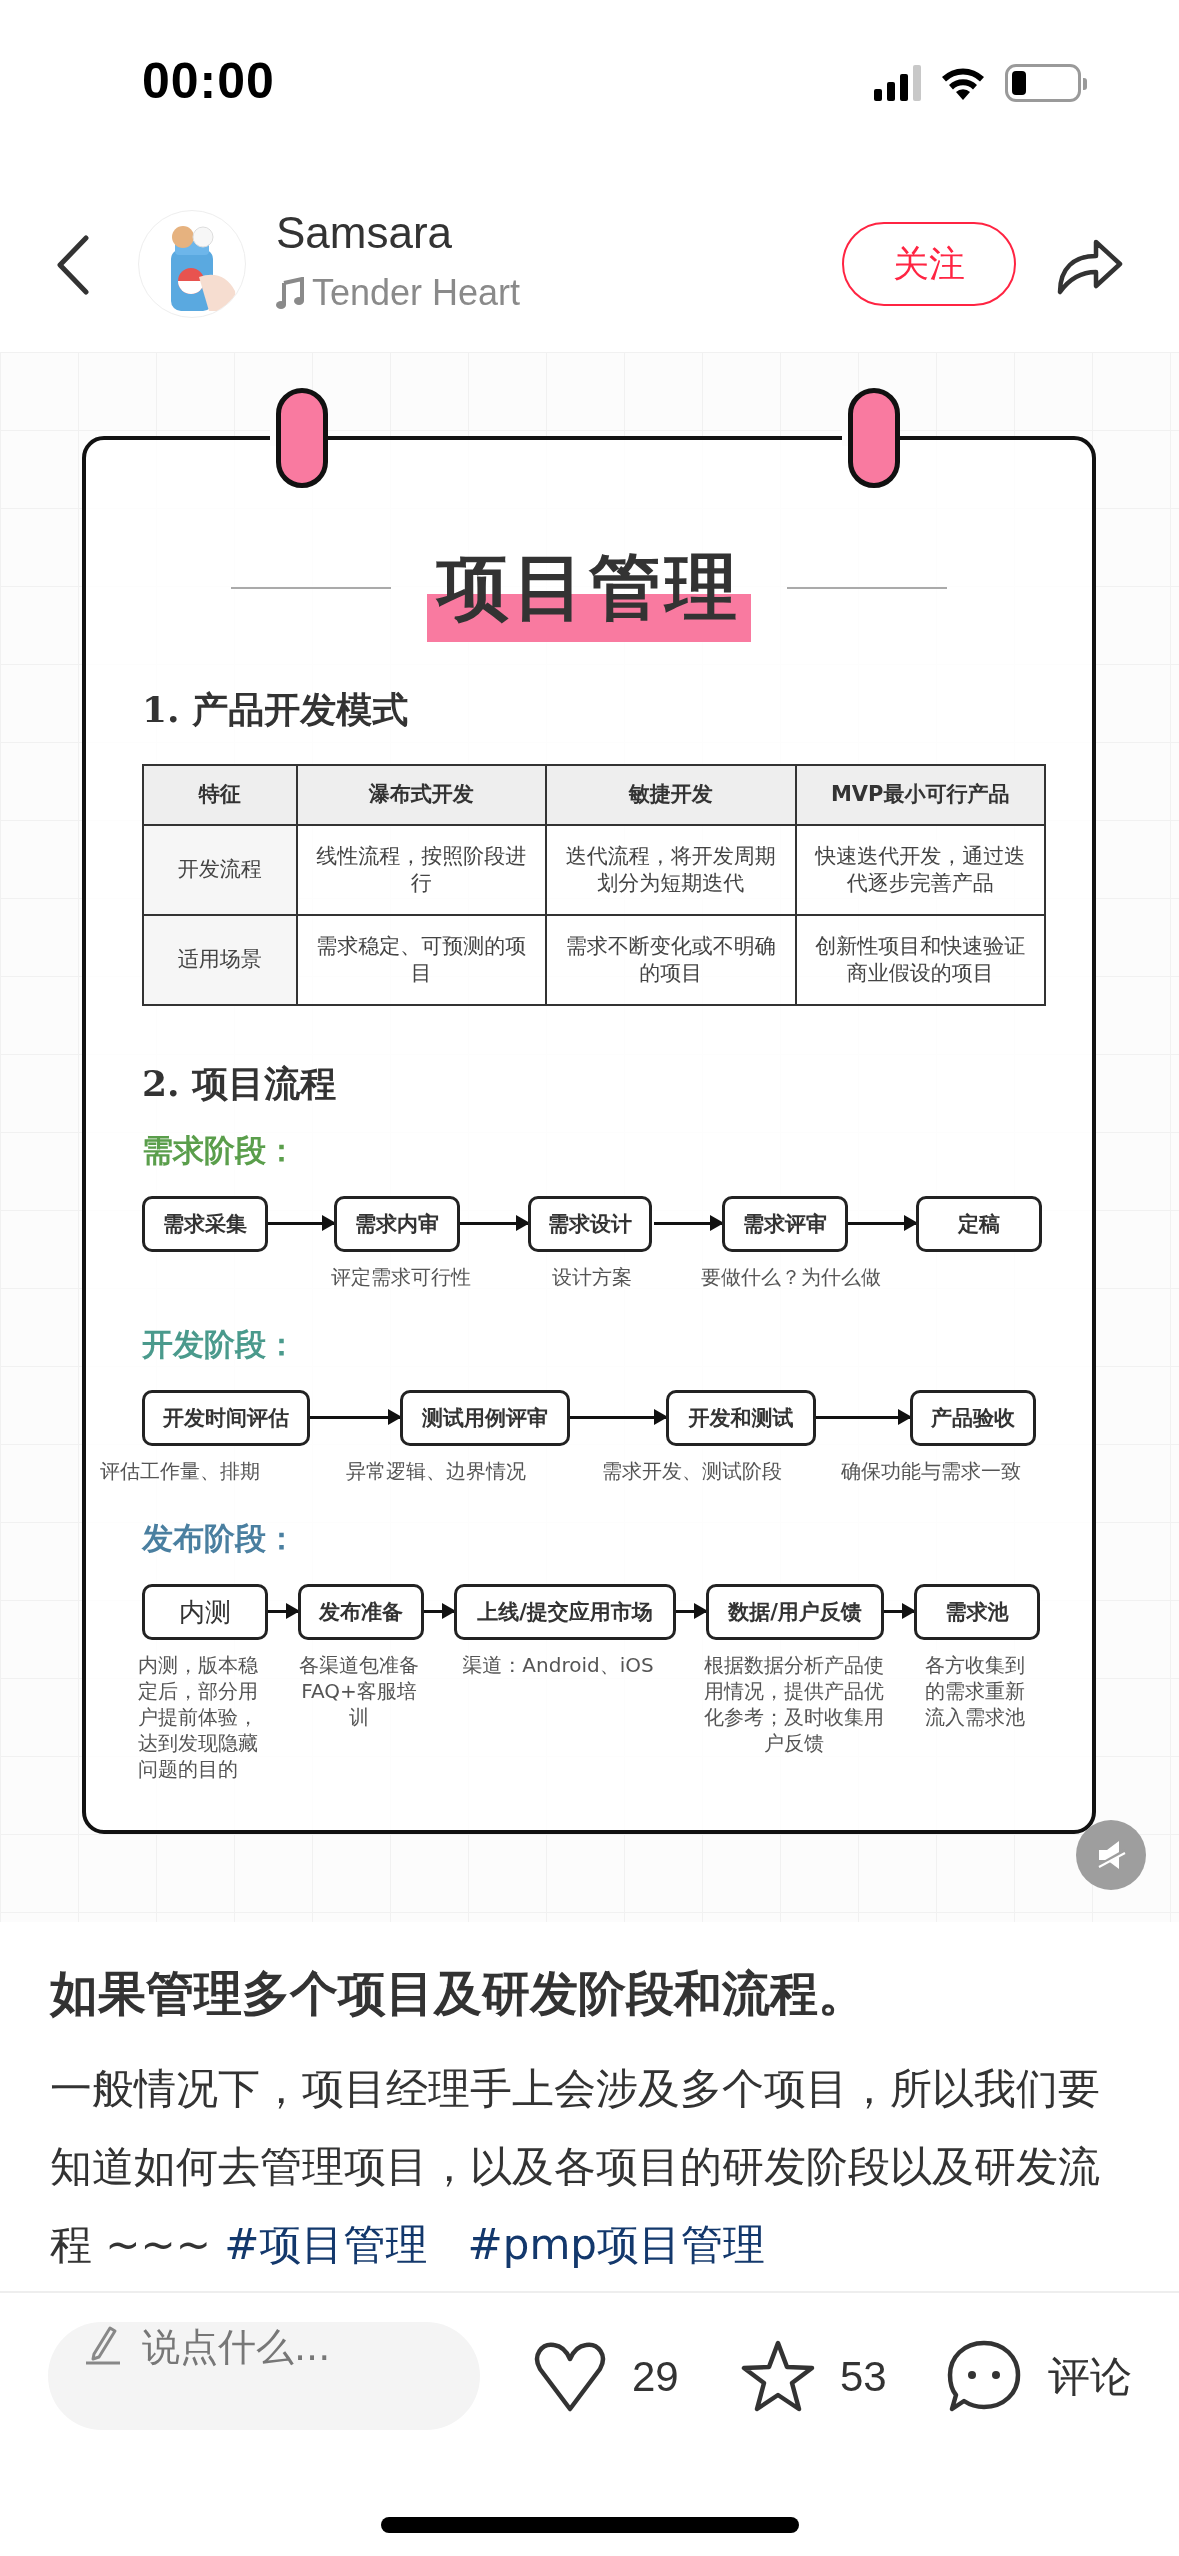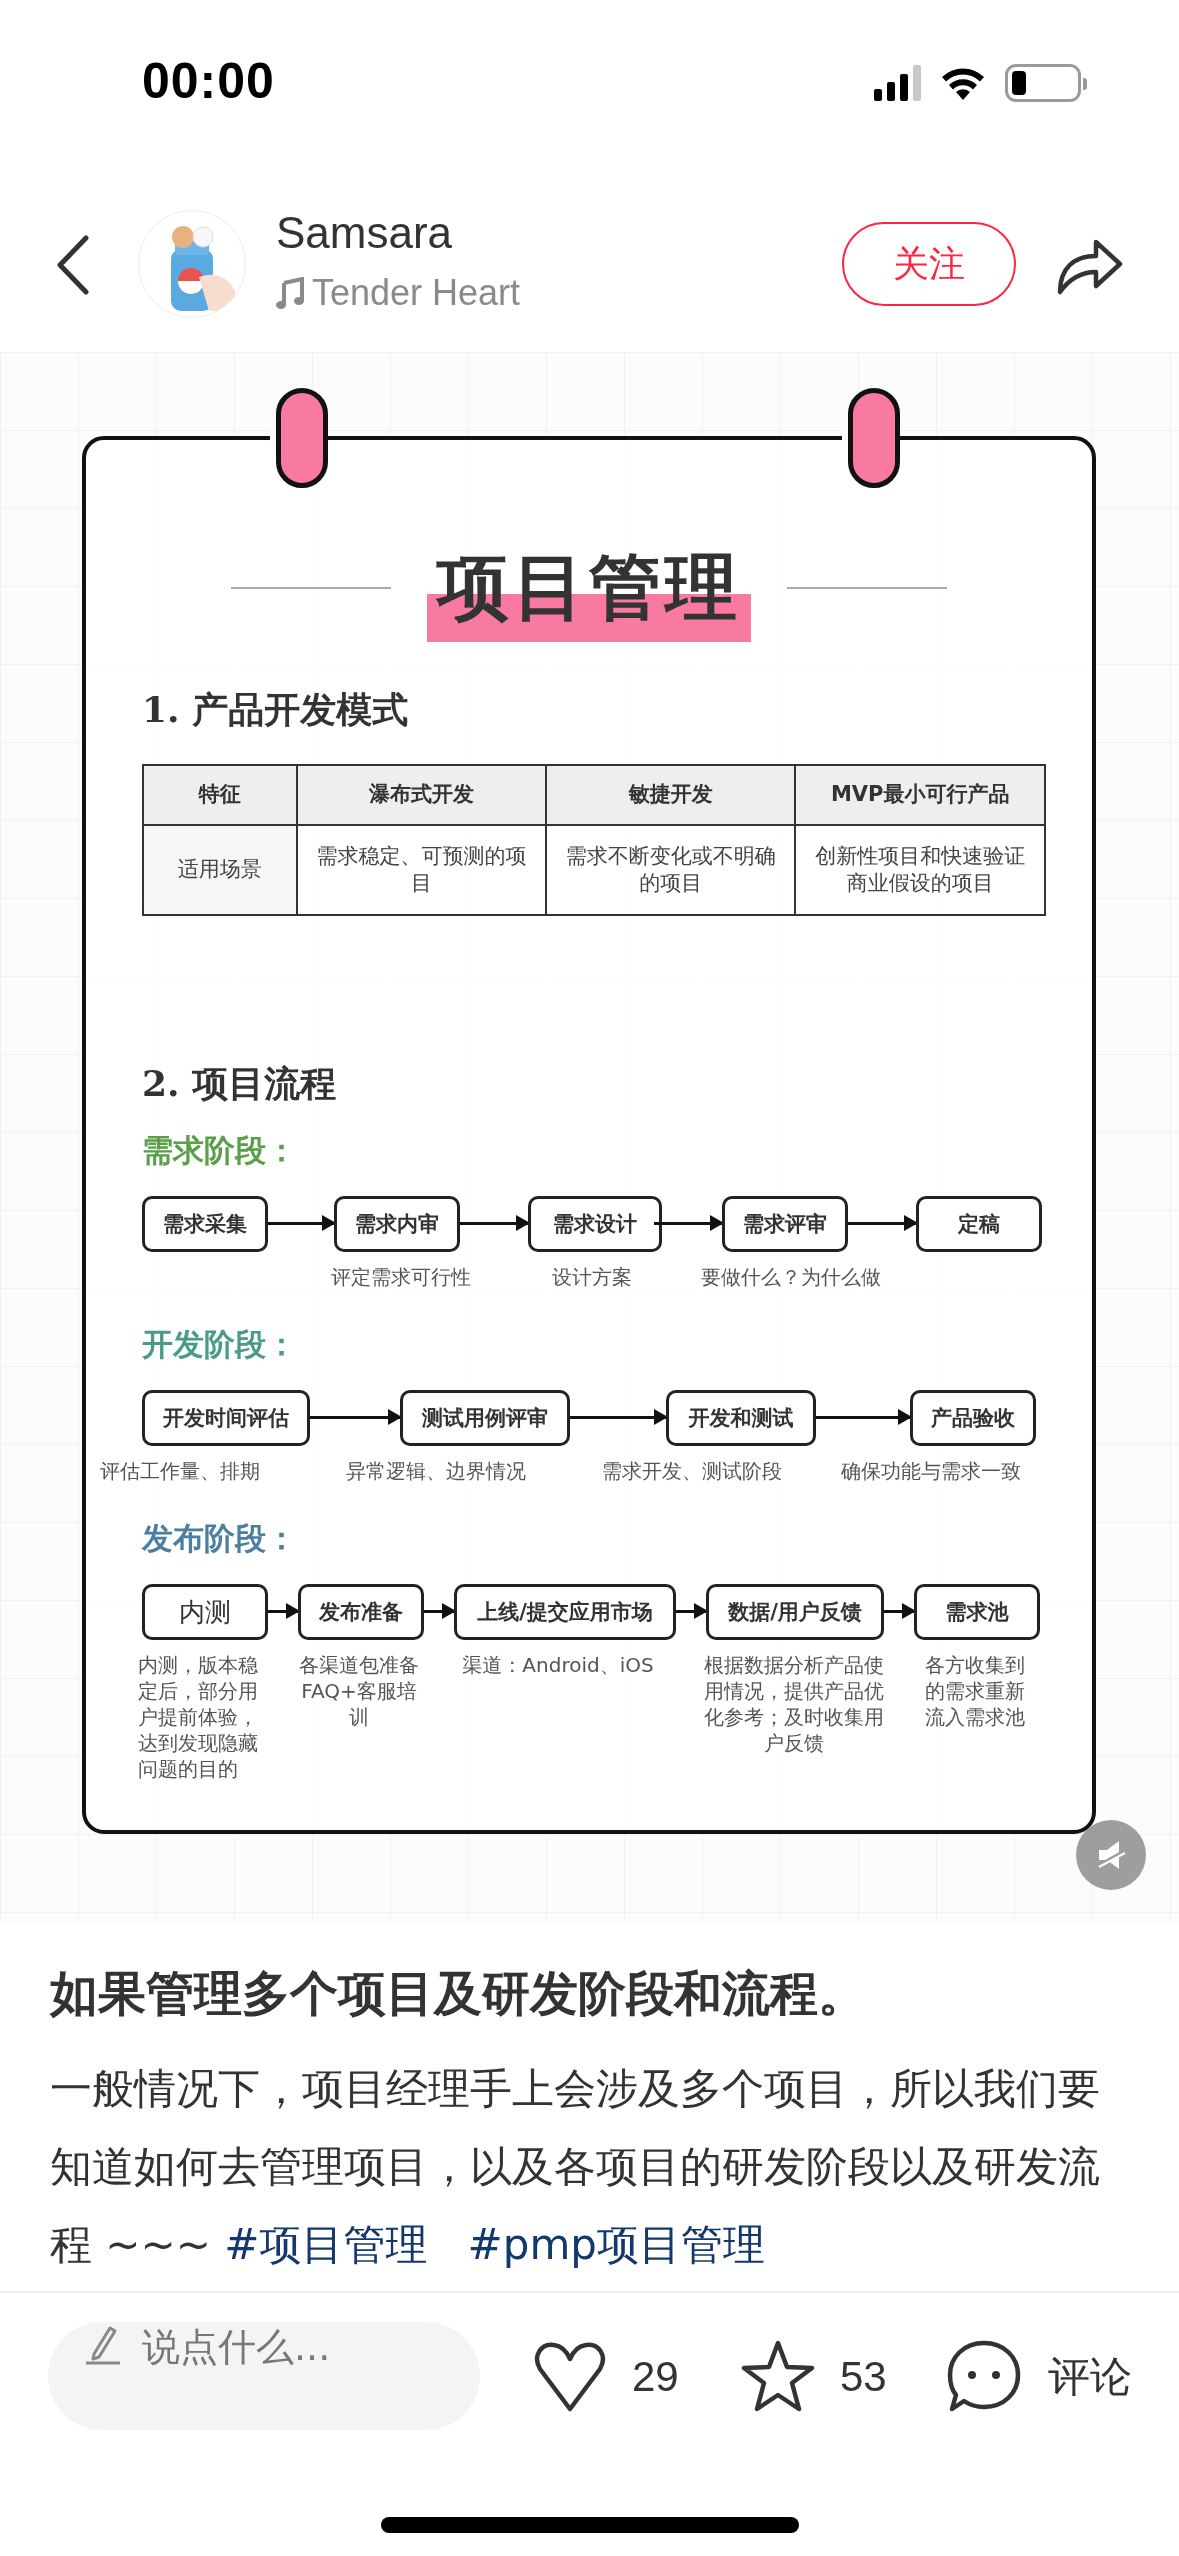--- a/index.html
+++ b/index.html
@@ -145,40 +145,46 @@
 
     <table class="modes">
       <tbody>
           <tr>
         <th style="width:154px">特征</th>
         <th style="width:250px">瀑布式开发</th>
         <th style="width:250px">敏捷开发</th>
         <th style="width:250px">MVP最小可行产品</th>
       </tr>
       <tr>
+        <td class="rowhead">开发流程</td>
+        <td>线性流程，按照阶段进行</td>
+        <td>迭代流程，将开发周期划分为短期迭代</td>
+        <td>快速迭代开发，通过迭代逐步完善产品</td>
+      </tr>
+      <tr>
         <td class="rowhead">适用场景</td>
         <td>需求稳定、可预测的项目</td>
         <td>需求不断变化或不明确的项目</td>
         <td>创新性项目和快速验证商业假设的项目</td>
       </tr>
     </tbody>
       </table>
 
     <div class="sec-h" style="top:620px;">
       <span class="num">2.</span>
       <span>项目流程</span>
     </div>
 
     <div class="phase-label" style="top:690px; color:#5a9e4b;">需求阶段：</div>
     <div class="flow" style="top:756px;text-align:right;">
       <div class="node" style="left:0; width:126px;">需求采集</div>
       <div class="arrow" style="left:126px; width:66px;"></div>
       <div class="node" style="left:192px; width:126px;">需求内审</div>
       <div class="arrow" style="left:318px; width:68px;"></div>
-      <div class="node" style="left:386px; width:134px;">需求设计</div>
+      <div class="node" style="left:386px; width:124px;">需求设计</div>
       <div class="arrow" style="left:512px; width:68px;"></div>
       <div class="node" style="left:580px; width:126px;">需求评审</div>
       <div class="arrow" style="left:706px; width:68px;"></div>
       <div class="node" style="left:774px; width:126px;">定稿</div>
     </div>
     <div class="note" style="top:824px; left:220px; width:190px;">评定需求可行性</div>
     <div class="note" style="top:824px; left:426px; width:160px;">设计方案</div>
     <div class="note" style="top:824px; left:590px; width:230px;">要做什么？为什么做</div>
 
     <div class="phase-label" style="top:884px; color:#4a9a8c;">开发阶段：</div>

